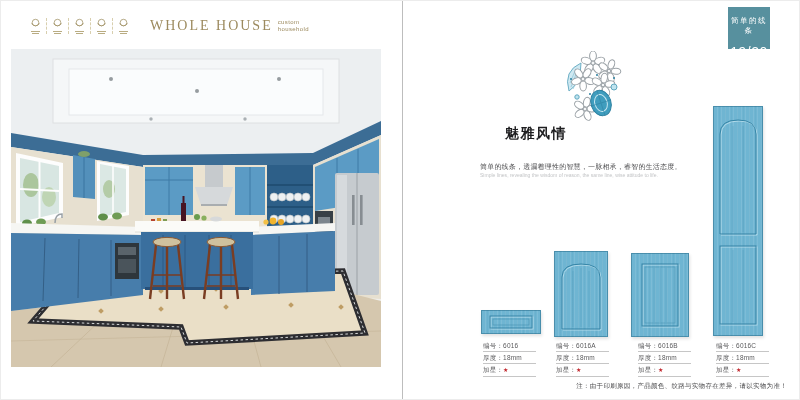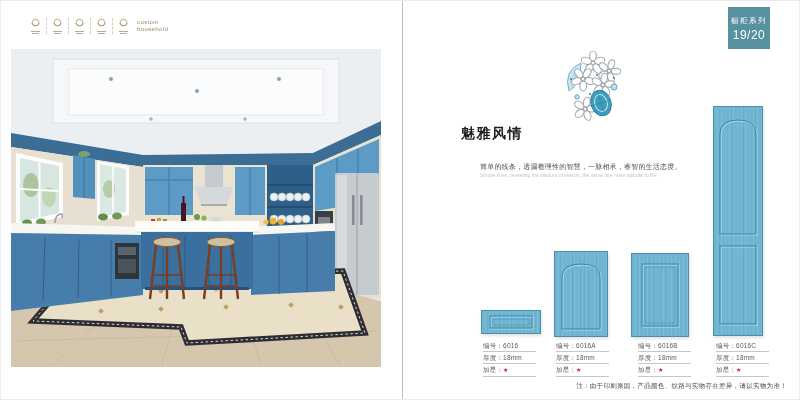--- a/index.html
+++ b/index.html
@@ -19,25 +19,25 @@
               letter-spacing:2px;color:#9c8a5e;margin-left:18px;white-space:nowrap}
   .brand-sub{margin-left:5px;color:#9c8a5e;font-size:6px;line-height:7px;letter-spacing:.4px}
 
   
   .photo{position:absolute;left:10px;top:48px;width:370px;height:318px;overflow:hidden;background:#f0eeea}
   .photo svg{display:block;width:100%;height:100%}
 
   
   .badge{position:absolute;left:727px;top:6px;width:42px;height:42px;background:#57909e;color:#fff;text-align:center}
   .badge .t1{font-size:7.5px;letter-spacing:1.5px;margin-top:9px}
-  .badge .t2{font-size:12px;margin-top:2px;letter-spacing:.5px}
+  .badge .t2{font-size:14px;margin-top:8px;letter-spacing:.5px}
 
   .brooch{position:absolute;left:556px;top:50px;width:66px;height:74px}
 
-  .h-cn{position:absolute;left:460px;top:124px;font-size:14px;font-weight:bold;color:#1e1e20;letter-spacing:1.5px;white-space:nowrap}
+  .h-cn{position:absolute;left:504px;top:124px;font-size:14px;font-weight:bold;color:#1e1e20;letter-spacing:1.5px;white-space:nowrap}
   .h-en{position:absolute;left:478px;top:140px;font-size:16.5px;color:#b9bbbd;letter-spacing:.2px;white-space:nowrap}
   .d-cn{position:absolute;left:479px;top:161px;font-size:7px;color:#4f4f51;letter-spacing:.2px;white-space:nowrap}
   .d-en{position:absolute;left:479px;top:170.5px;font-size:5.6px;color:#c3c4c6;white-space:nowrap;
         transform:scaleX(.9);transform-origin:left top}
 
   
   .door{position:absolute;background-color:#6fb5d2;
         background-image:
           repeating-linear-gradient(90deg, rgba(255,255,255,.20) 0px, rgba(255,255,255,0) 1px 4px),
           repeating-linear-gradient(90deg, rgba(23,95,125,.12) 0px, rgba(23,95,125,0) 1px 6px);
@@ -97,20 +97,21 @@
       </span>
       <span class="emblem">
         <svg width="11" height="11" viewBox="0 0 12 12">
             <circle cx="6" cy="5" r="3.6" fill="none" stroke="#a5966c" stroke-width=".9"></circle>
             <path d="M1.5,6 Q6,11 10.5,6" fill="none" stroke="#a5966c" stroke-width=".9"></path>
           </svg>
         <span class="bar"></span>
           <span class="bar b2"></span>
       </span>
     </span>
+    <span class="brand-name">WHOLE HOUSE</span>
     <span class="brand-sub">
       <span>custom</span><br>
       <span>household</span>
     </span>
   </div>
 
   <div class="photo">
     <svg viewBox="0 0 370 318" preserveAspectRatio="none">
       <rect width="370" height="318" fill="#f0eeea"></rect>
 
@@ -246,21 +247,21 @@
         <path d="M199,196 L193,250 M221,196 L227,250 M210,197 L210,250"></path>
         <path d="M195,226 L225,226 M196,237 L224,237" stroke-width="1.6"></path>
       </g>
       <ellipse cx="210" cy="193" rx="14" ry="4.6" fill="#cfc19e" stroke="#8a5a35"></ellipse>
     </svg>
   </div>
 
   <div class="divider"></div>
 
   <div class="badge">
-    <div class="t1">橱柜系列</div>
+    <div class="t1">简单的线条</div>
     <div class="t2">19/20</div>
   </div>
 
   <div class="brooch">
     <svg viewBox="0 0 66 74">
       <path d="M12,40 Q6,20 24,12 Q24,32 12,40 Z" fill="#cfe9f2" stroke="#6fb0c6"></path>
       <path d="M14,36 L21,18 M13,32 L18,20 M16,38 L23,22" stroke="#8cc3d6" stroke-width=".7" fill="none"></path>
       <g fill="#ffffff" stroke="#9aa1a6">
         <ellipse cx="36" cy="5" rx="3.4" ry="5.2" transform="rotate(0 36 12)"></ellipse>
         <ellipse cx="36" cy="5" rx="3.4" ry="5.2" transform="rotate(72 36 12)"></ellipse>

